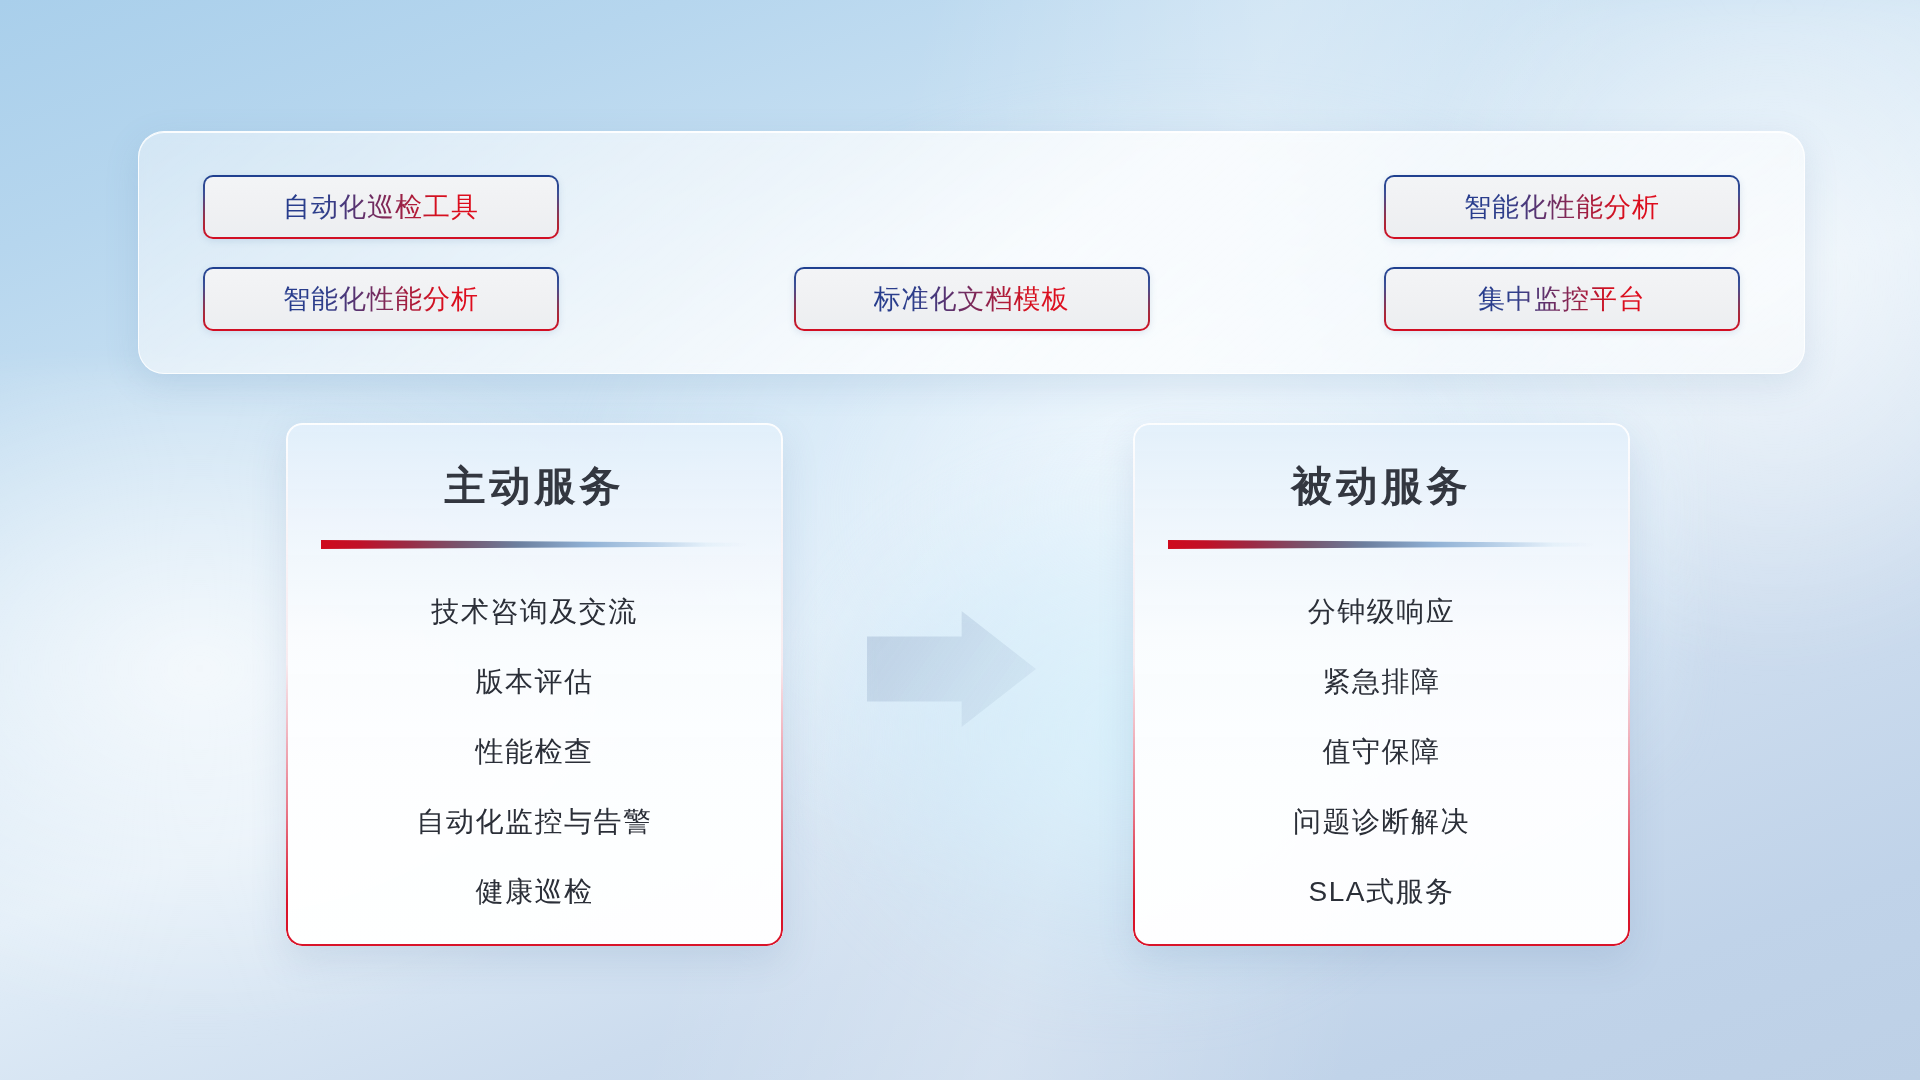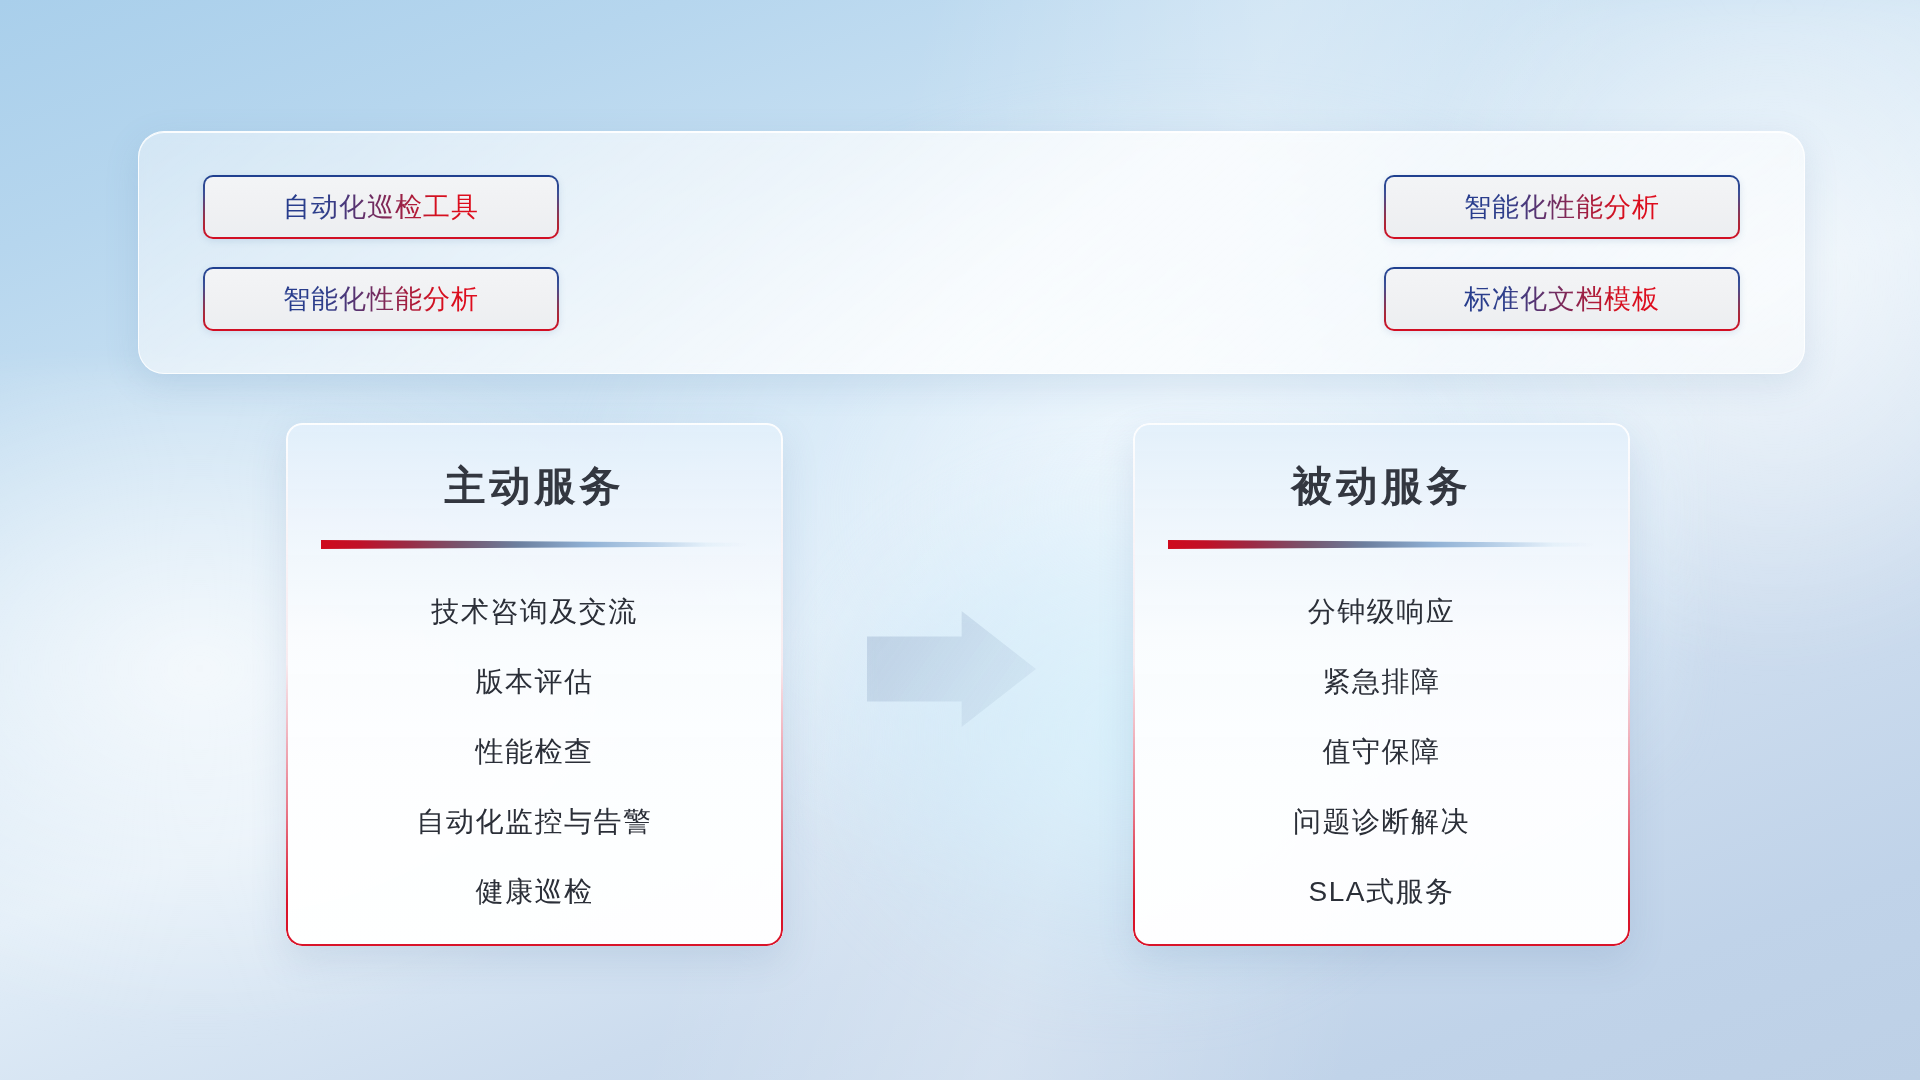--- a/index.html
+++ b/index.html
@@ -240,20 +240,25 @@
     <div class="pill">
       <div class="pill-inner">
         <span class="pill-label">智能化性能分析</span>
       </div>
     </div>
     <div class="pill">
       <div class="pill-inner">
         <span class="pill-label">标准化文档模板</span>
       </div>
     </div>
+    <div class="pill">
+      <div class="pill-inner">
+        <span class="pill-label">集中监控平台</span>
+      </div>
+    </div>
   </div>
 
 </div>
 
 <div class="card card-left">
   <div class="card-border"></div>
   <div class="card-title">主动服务</div>
   <div class="card-divider">
     <div class="bar"></div>
   </div>

